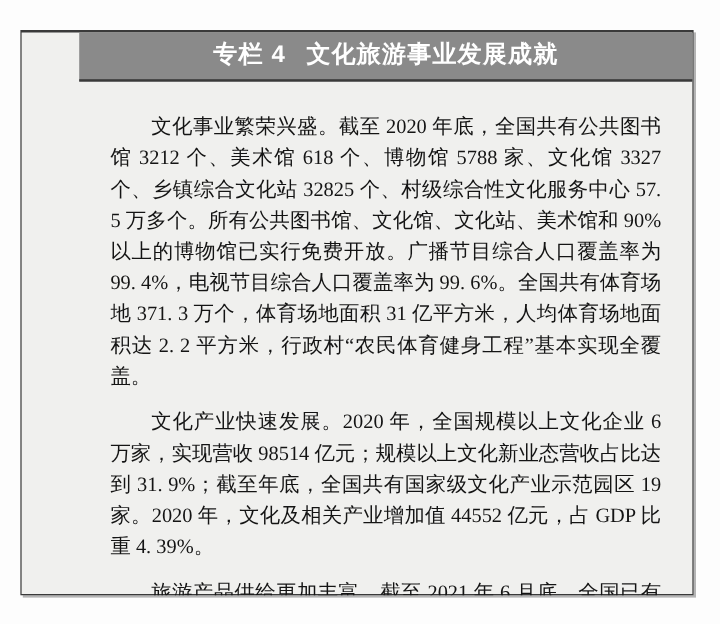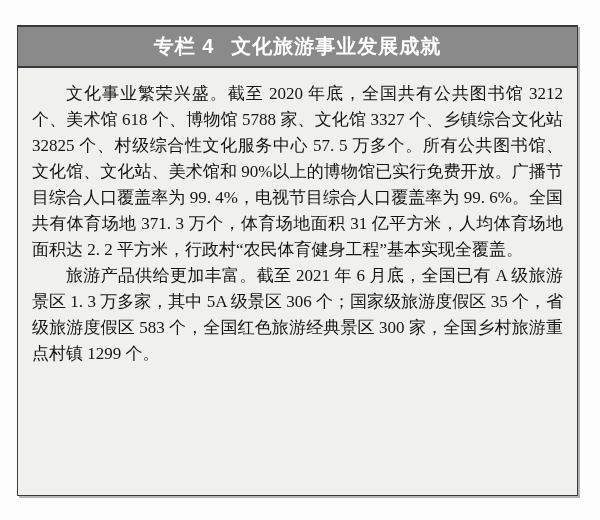--- a/index.html
+++ b/index.html
@@ -20,20 +20,21 @@
     position: absolute;
     left: 17px;
     top: 25px;
     width: 561px;
     height: 471px;
     box-sizing: border-box;
     border: 1px solid var(--border, #3a3a3a);
     border-top-width: 2px;
     box-shadow: 2px 2px 0 rgba(120,120,120,0.55);
     background: var(--body-bg, #f0f0ee);
+    padding-left: 48px;
   }
   .panel-header {
     box-sizing: border-box;
     height: 41px;
     background: var(--header-bg, #8a8a8a);
     border-bottom: 2px solid var(--border, #3a3a3a);
     color: var(--header-text, #ffffff);
     font-family: "Liberation Sans", "DejaVu Sans", sans-serif;
     font-weight: bold;
     font-size: 20px;
@@ -45,34 +46,35 @@
   .panel-header .label {
     margin-right: 0.85em;
   }
   .panel-body {
     box-sizing: border-box;
     height: 428px;
     padding: 13px 14px 16px 14px;
     overflow: hidden;
   }
   .panel-body p {
-    margin: 0;
+    margin: 12px;
     text-indent: 2em;
     text-align: justify;
     font-size: 17px;
     line-height: 26px;
     color: var(--text, #141414);
   }
 </style>
 </head>
 <body>
 
 <div class="page">
   <div class="panel">
     <div class="panel-header">
       <span class="label">专栏 4</span><span>文化旅游事业发展成就</span>
     </div>
     <div class="panel-body">
       <p>文化事业繁荣兴盛。截至 2020 年底，全国共有公共图书馆 3212 个、美术馆 618 个、博物馆 5788 家、文化馆 3327 个、乡镇综合文化站 32825 个、村级综合性文化服务中心 57. 5 万多个。所有公共图书馆、文化馆、文化站、美术馆和 90%以上的博物馆已实行免费开放。广播节目综合人口覆盖率为 99. 4%，电视节目综合人口覆盖率为 99. 6%。全国共有体育场地 371. 3 万个，体育场地面积 31 亿平方米，人均体育场地面积达 2. 2 平方米，行政村“农民体育健身工程”基本实现全覆盖。</p>
+      <p>文化产业快速发展。2020 年，全国规模以上文化企业 6 万家，实现营收 98514 亿元；规模以上文化新业态营收占比达到 31. 9%；截至年底，全国共有国家级文化产业示范园区 19 家。2020 年，文化及相关产业增加值 44552 亿元，占 GDP 比重 4. 39%。</p>
       <p>旅游产品供给更加丰富。截至 2021 年 6 月底，全国已有 A 级旅游景区 1. 3 万多家，其中 5A 级景区 306 个；国家级旅游度假区 35 个，省级旅游度假区 583 个，全国红色旅游经典景区 300 家，全国乡村旅游重点村镇 1299 个。</p>
     </div>
   </div>
 </div>
 
 </body></html>

